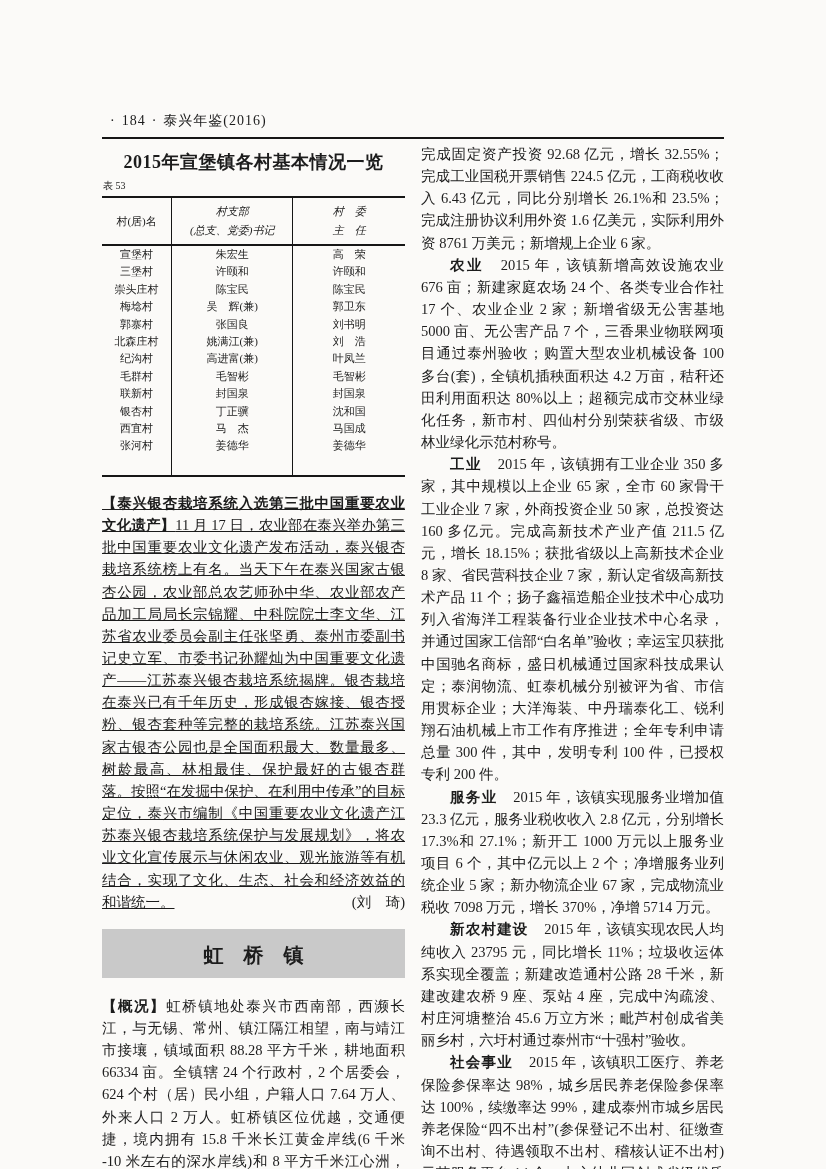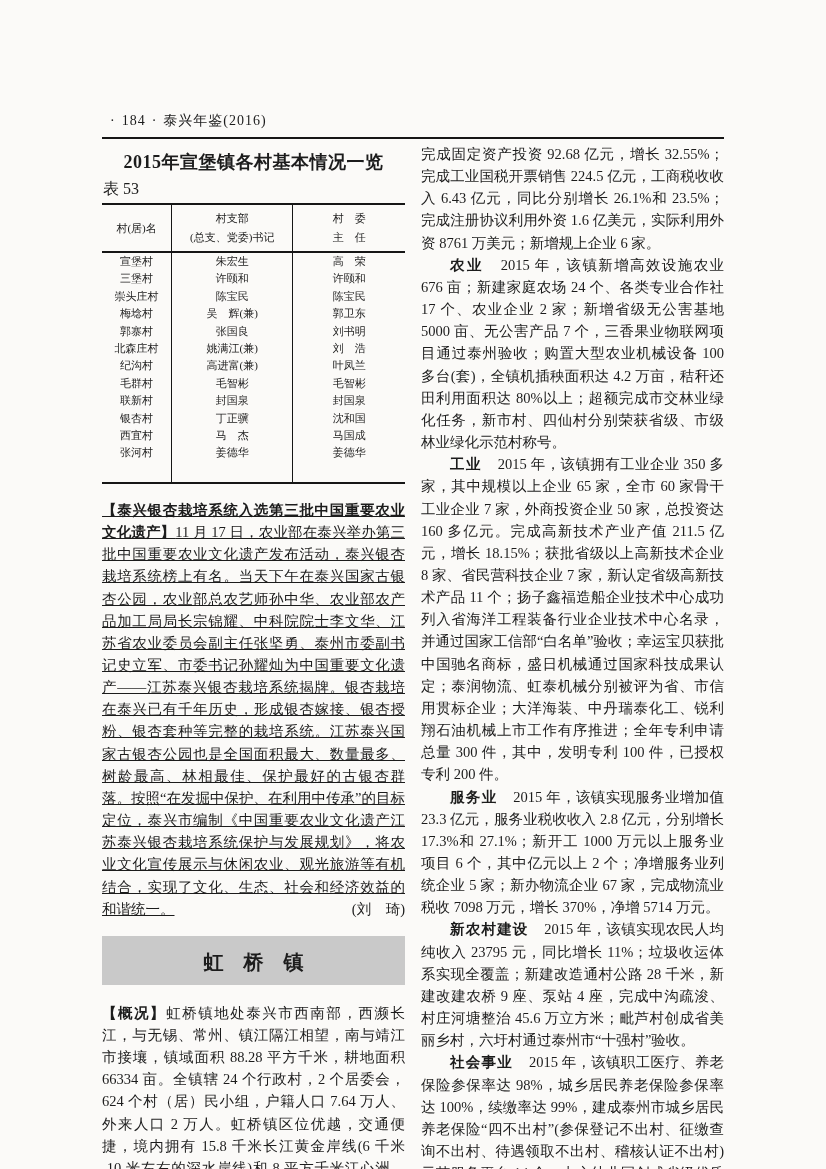--- a/index.html
+++ b/index.html
@@ -13,30 +13,30 @@
   }
   .content { position:absolute; left:102px; top:112px; width:622px; }
   .page-header { font-size:14px; letter-spacing:1px; padding-left:2px; }
   .page-header .dot { margin:0 6px; }
   .header-rule { border:none; border-top:2px solid #161616; margin:7px 0 0 0; }
   .columns { display:flex; gap:16px; margin-top:4px; }
   .col { width:303px; }
 
   
   .table-title { text-align:center; font-weight:bold; font-size:18px; margin:7px 0 5px; letter-spacing:.5px; }
-  .table-label { font-size:16px; margin:0 0 3px 1px; }
+  .table-label { font-size:10px; margin:0 0 3px 1px; }
   table.village-table { width:100%; border-collapse:collapse; font-size:11px;
     border-top:2.5px solid #161616; border-bottom:2.5px solid #161616; }
   table.village-table th, table.village-table td { font-weight:normal; text-align:center; padding:0; }
   table.village-table thead th { border-bottom:2px solid #161616; padding:4px 0; line-height:19px; }
   table.village-table .vline { border-left:1.5px solid #161616; }
   table.village-table tbody tr:first-child td { }
   table.village-table tbody tr:last-child td { padding-bottom:20px; }
   table.village-table tbody td { line-height:17.4px; }
-  .th-two-line span { display:block; }
+  .th-two-line span { display:block;font-style:italic; }
 
   
   .para { font-size:14.5px; line-height:22.15px; text-align:justify; margin:0; }
   .entry { margin-top:15px;text-decoration:underline; }
   .entry-head { font-weight:bold; }
   .author { float:right; }
   .lead-para { text-indent:2em; }
   .lead { font-weight:bold; letter-spacing:1px; }
   .lead::after { content:"　"; }
 

